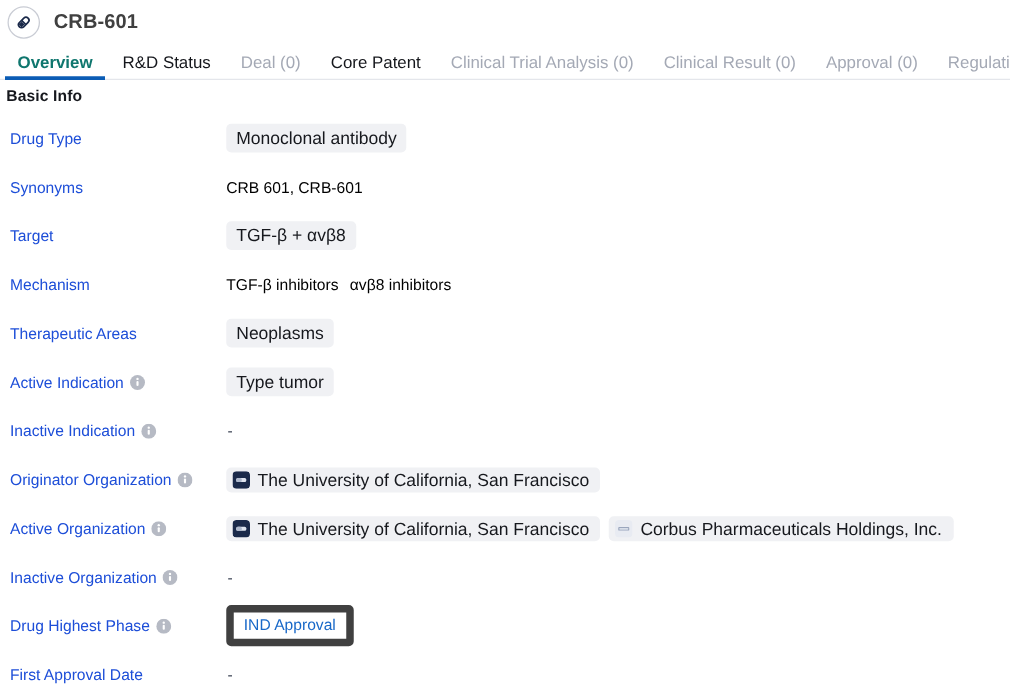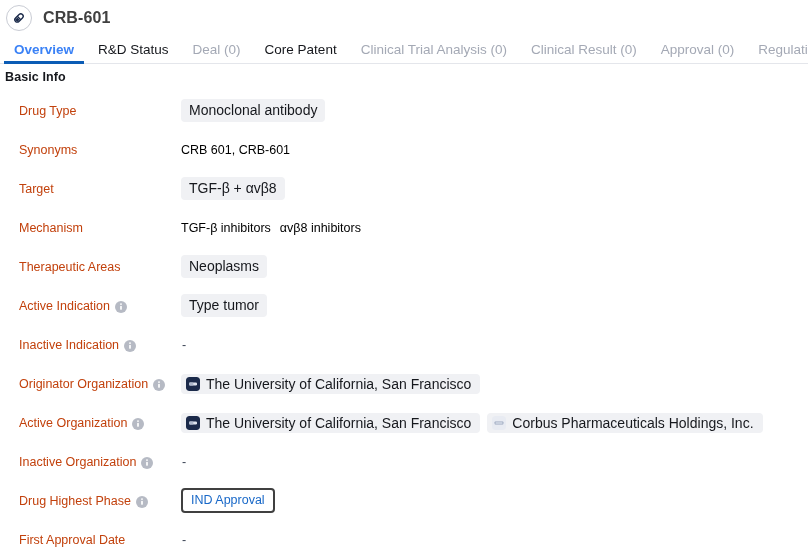--- a/index.html
+++ b/index.html
@@ -50,21 +50,21 @@
     color: #15171c;
     padding: 0 0 7px 0;
     margin: 0 12px;
     white-space: nowrap;
     cursor: pointer;
     position: relative;
     line-height: 1;
   }
   .tab.muted { color: #a4a9b5; }
   .tab.active {
-    color: #3b82f6;
+    color: #0f766e;
     font-weight: bold;
   }
   .tab.active:after {
     content: "";
     position: absolute;
     left: -10px; right: -10px; bottom: -1px;
     height: 3px;
     background: #0b5cb5;
   }
 
@@ -81,25 +81,25 @@
   .rows { padding-top: 7px; }
   .row {
     display: flex;
     align-items: center;
     min-height: 39px;
     height: 39px;
   }
   .row-label {
     width: 181px;
     flex: 0 0 181px;
-    padding-left: 19px;
-    font-size: 12.5px;
-    color: #c2410c;
-    display: flex;
-    align-items: flex-end;
+    padding-left: 8px;
+    font-size: 12.5px;
+    color: #1d4ed8;
+    display: flex;
+    align-items: center;
     gap: 5px;
   }
   .info-icon {
     width: 12px; height: 12px;
     flex: 0 0 auto;
     display: inline-block;
   }
   .row-value {
     display: flex;
     align-items: center;
@@ -134,21 +134,21 @@
     gap: 6px;
     padding: 3px 9px 3px 5px;
   }
   .org-logo {
     width: 14px; height: 14px;
     border-radius: 3px;
     flex: 0 0 auto;
     display: block;
   }
   .phase-chip {
-    border: 2px solid #404040;
+    border: 6px solid #404040;
     border-radius: 4px;
     background: #ffffff;
     color: #1868c8;
     font-size: 12.5px;
     padding: 4px 8px 5px 8px;
     line-height: 1;
     white-space: nowrap;
     cursor: pointer;
   }
 </style>

